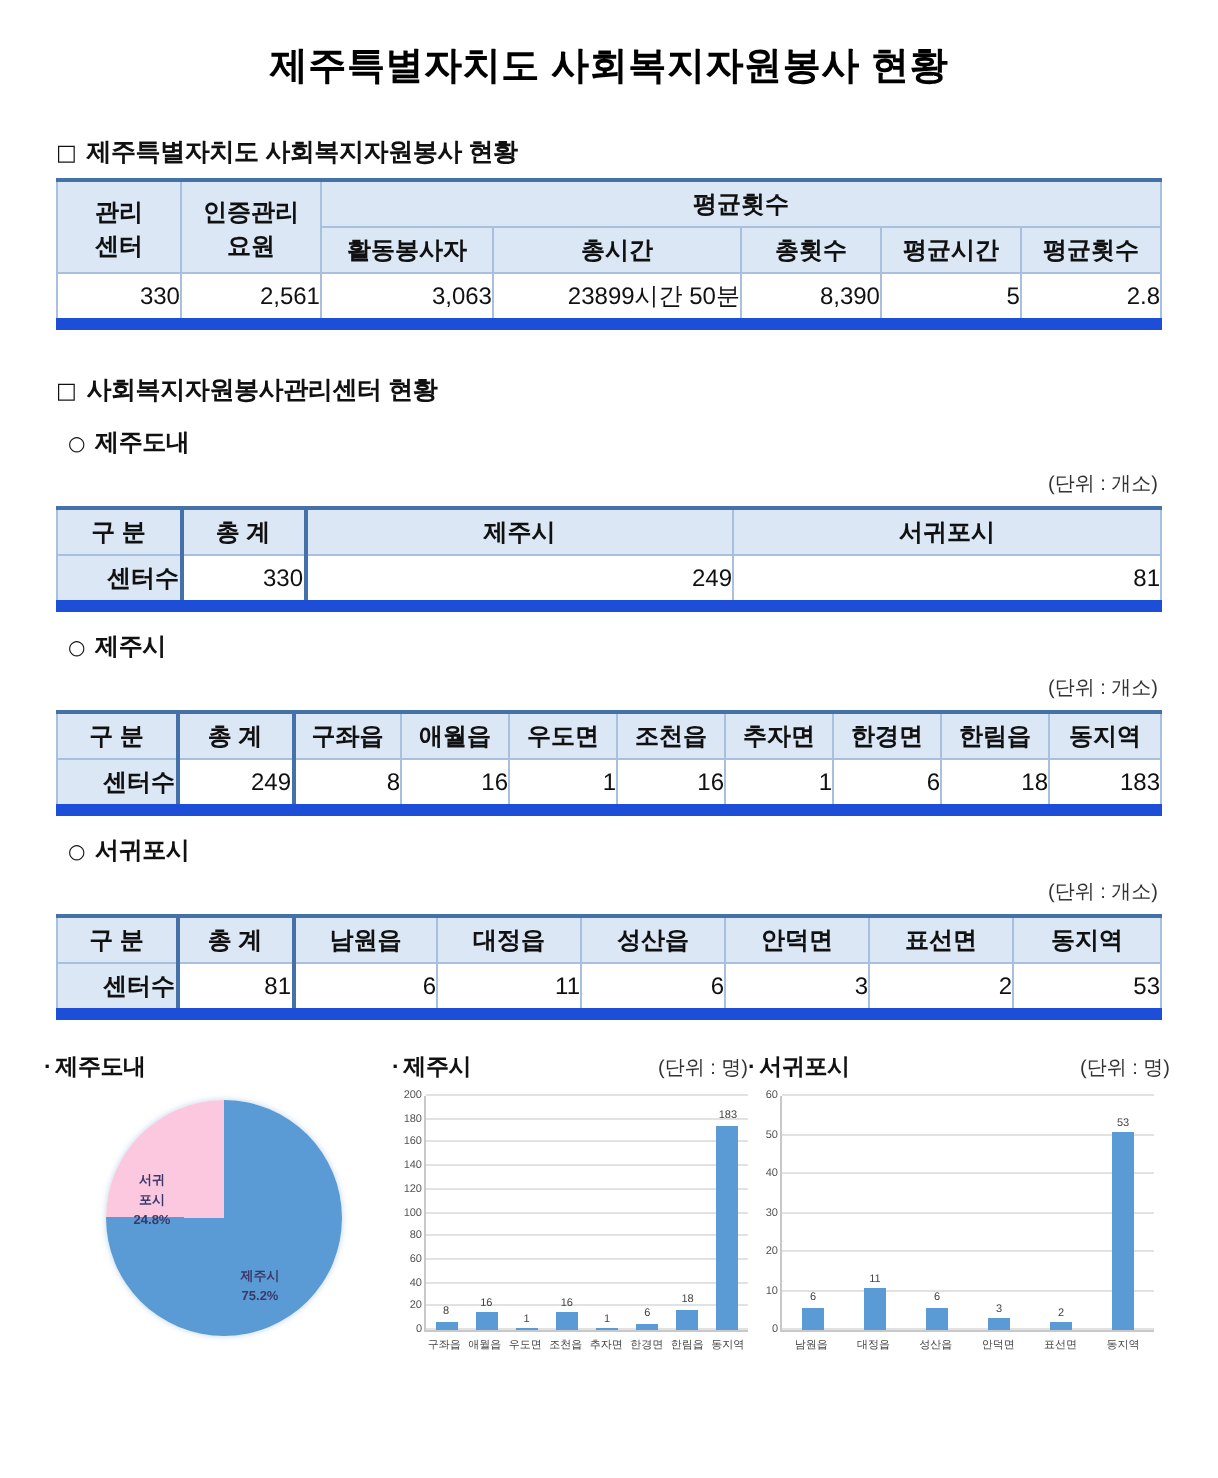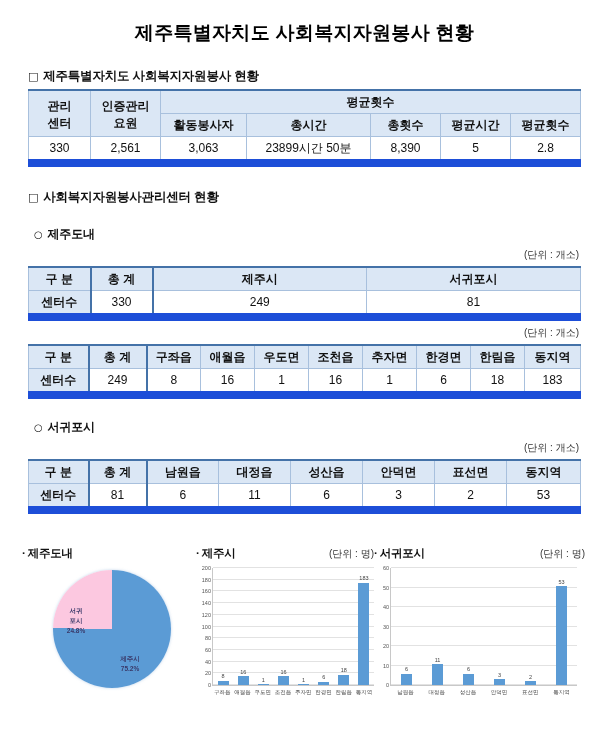--- a/index.html
+++ b/index.html
@@ -40,21 +40,21 @@
     font-size: 12.5px;
     font-weight: bold;
     margin: 22px 12px 0 28px;
     color: #111;
     letter-spacing: -0.2px;
   }
   .sec-h1 .mk { font-family: "DejaVu Sans", sans-serif; margin-right: 5px; font-size: 11px; }
   .sec-h2 {
     font-size: 12px;
     font-weight: bold;
-    margin: 20px 0 0 34px;
+    margin: 9px 0 0 34px;
     color: #111;
     letter-spacing: -0.2px;
   }
   .sec-h2 .mk { font-family: "DejaVu Sans", sans-serif; margin-right: 5px; font-size: 10px; }
 
   .unit-note {
     text-align: right;
     font-size: 10px;
     color: #333;
     margin: 5px 30px 3px 0;
@@ -80,21 +80,21 @@
   table.grid th {
     background: #dbe7f5;
     font-weight: bold;
   }
   table.grid td { background: #ffffff; }
   table.grid td.hcell {
     background: #dbe7f5;
     font-weight: bold;
   }
   table.grid tr.topline th, table.grid tr.topline td { border-top: 2px solid #4472a8; }
-  table.grid tr.lastrow td, table.grid tr.lastrow th { border-bottom: 8px solid #1d4ed8; }
+  table.grid tr.lastrow td, table.grid tr.lastrow th { border-bottom: 6px solid #1d4ed8; text-align: right; }
   .dblright { border-right: 2px solid #4472a8 !important; }
 
   
   .charts {
     position: relative;
     margin-top: 16px;
     height: 186px;
     width: 609px;
   }
   .chart-title {
@@ -107,21 +107,21 @@
   .chart-unit {
     font-size: 10px;
     color: #333;
     font-weight: normal;
   }
   .cblock { position: absolute; top: 0; }
   #pie-block  { left: 22px;  width: 180px; }
   #jeju-block { left: 196px; width: 178px; }
   #sgp-block  { left: 374px; width: 225px; }
 
-  .ctitle-row { display: flex; align-items: baseline; height: 16px; margin-top: 16px; }
+  .ctitle-row { display: flex; align-items: baseline; height: 16px; }
   .ctitle-row .sp { flex: 1 1 auto; }
 
   .plot { position: relative; margin-top: 6px; }
 
   
   .pie-wrap { position: relative; width: 150px; height: 150px; margin: 2px auto 0 auto; }
   .pie {
     width: 118px; height: 118px; border-radius: 50%;
     margin: 8px auto 0 auto;
     background: conic-gradient(from 0deg, #5b9bd5 0deg 270.7deg, #fcc8e0 270.7deg 360deg);
@@ -251,20 +251,23 @@
       </tr>
       <tr class="lastrow">
         <td class="hcell dblright">센터수</td>
         <td class="dblright">330</td>
         <td>249</td>
         <td>81</td>
       </tr>
     </tbody>
   </table>
 
+  <div class="sec-h2">
+    <span class="mk">○</span><span>제주시</span>
+  </div>
   <div class="unit-note">(단위 : 개소)</div>
   <table class="grid" id="table-jeju-city">
     <colgroup>
       <col style="width:60px">
         <col style="width:58px">
         <col style="width:54px">
         <col style="width:54px">
         <col style="width:54px">
       <col style="width:54px">
         <col style="width:54px">

